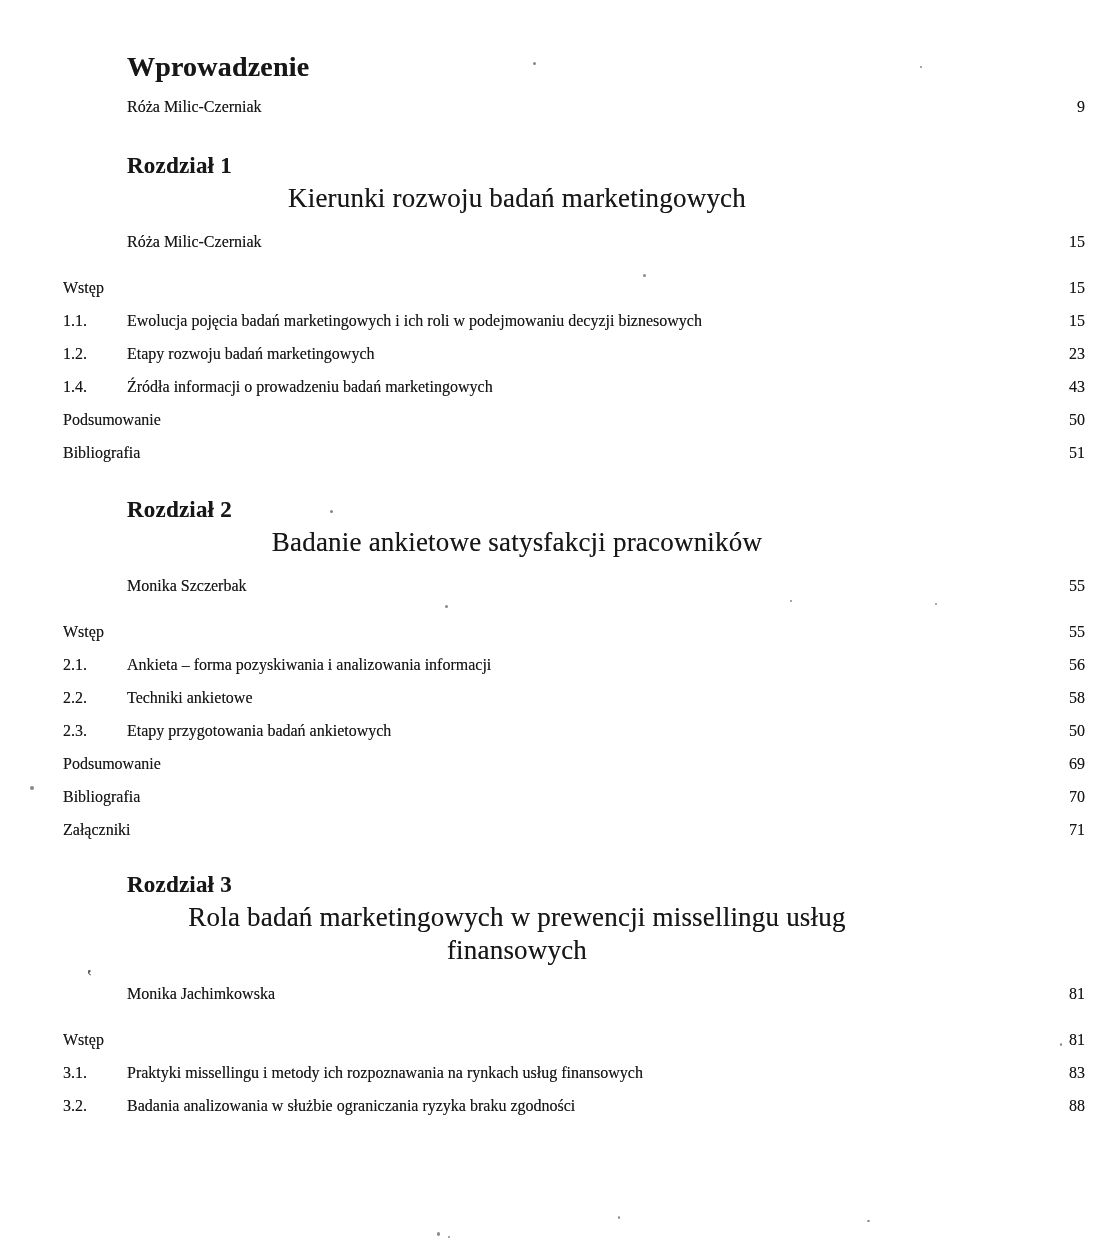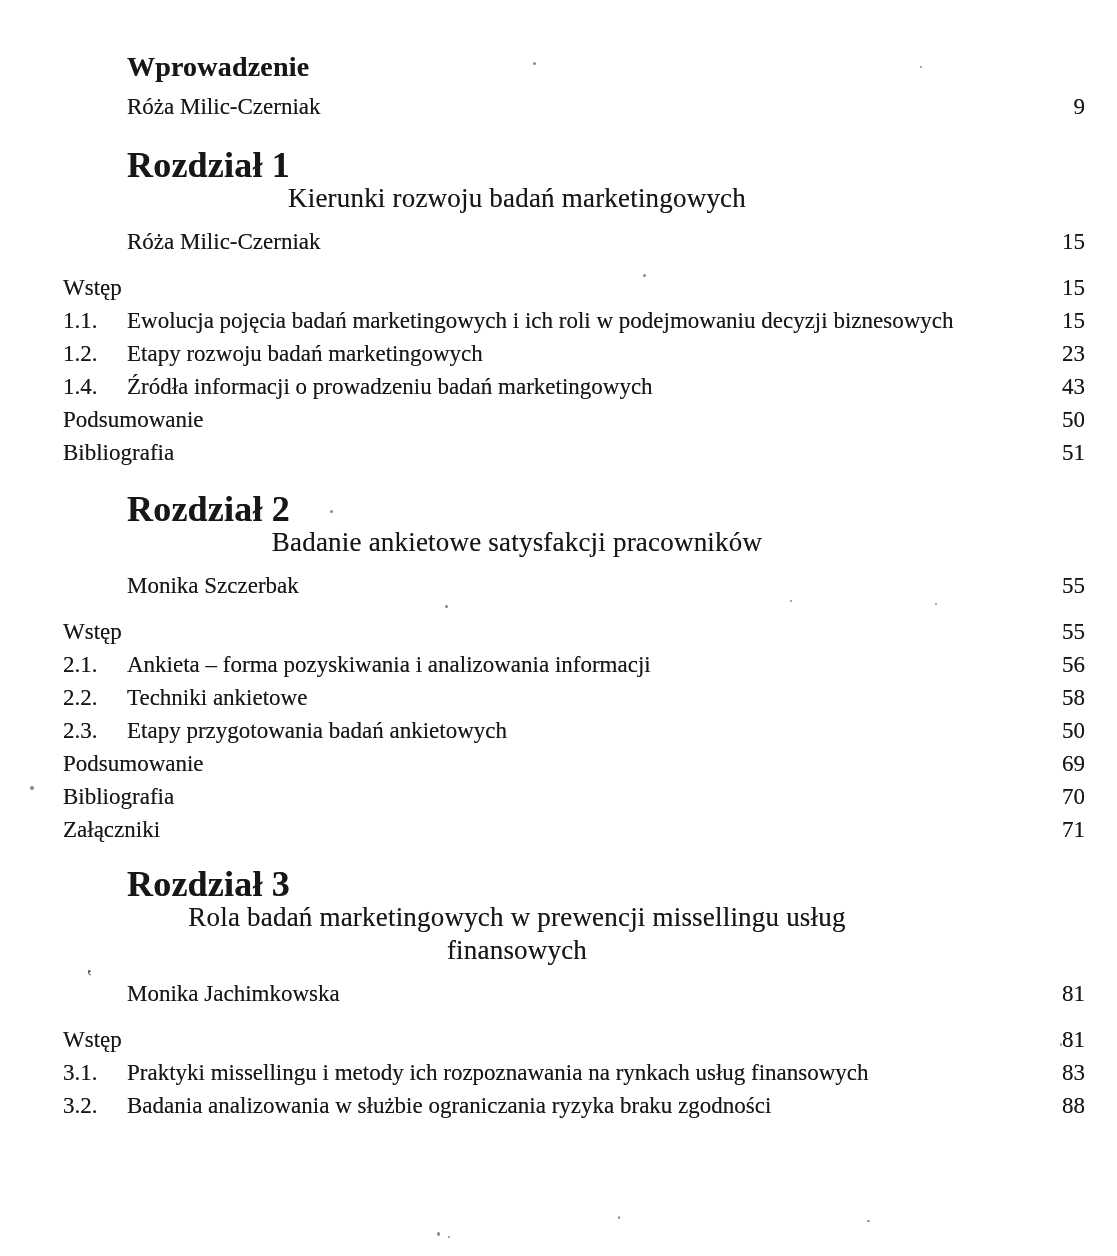--- a/index.html
+++ b/index.html
@@ -24,40 +24,40 @@
   
   .intro-title {
     font-size: 28px;
     font-weight: bold;
     line-height: 34px;
     margin-left: 64px;
     letter-spacing: 0.2px;
   }
   .chapter-head { margin-left: 64px; }
   .chap-label {
-    font-size: 36px;
+    font-size: 23px;
     font-weight: bold;
     line-height: 33px;
     letter-spacing: 0.2px;
   }
   .chap-title {
     font-size: 27px;
     font-weight: normal;
     line-height: 33px;
     letter-spacing: 0.2px;
     white-space: pre-line;
     max-width: 780px;
     text-align: center;
   }
 
   
   .row {
     display: flex;
     align-items: flex-start;
-    font-size: 23px;
+    font-size: 16px;
     line-height: 33px;
   }
   .row .page-num {
     width: 56px;
     text-align: right;
     align-self: flex-end;
     flex: none;
   }
   .author-row { margin-top: 9px; }
   .author-row .author {

